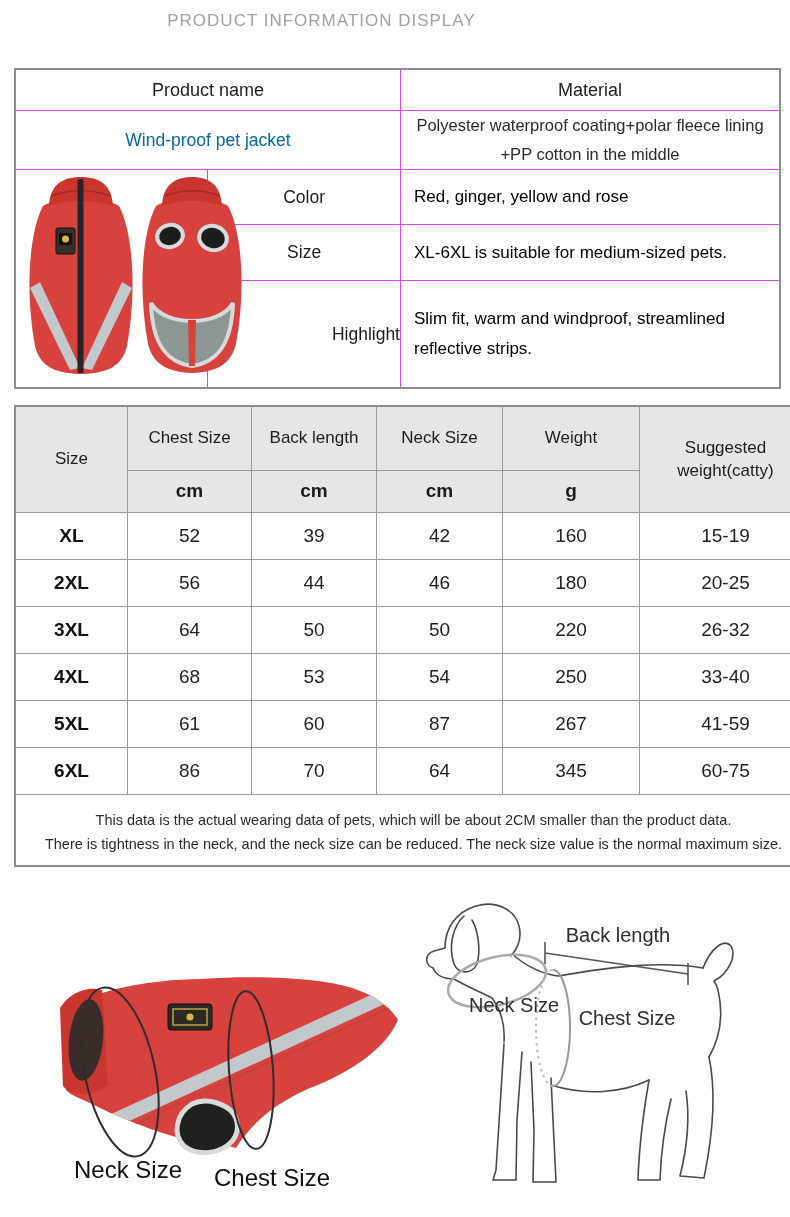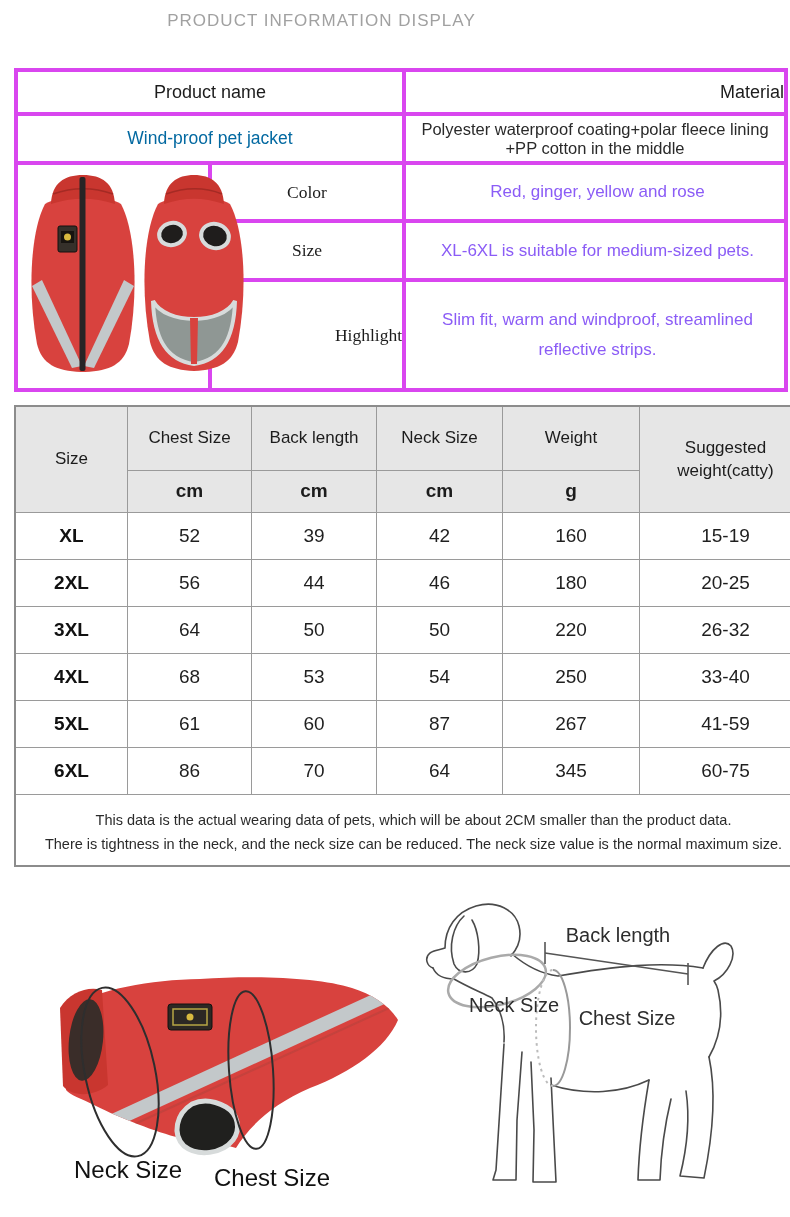--- a/index.html
+++ b/index.html
@@ -9,26 +9,26 @@
   }
   .abs{position:absolute;}
   
   .page-title{
     top:11px;left:0;width:643px;text-align:center;
     font-size:17px;letter-spacing:1px;color:#a1a1a1;font-weight:400;
   }
   
   table{border-collapse:collapse;table-layout:fixed;}
   .t1{left:14px;top:68px;width:762px;border:2px solid #8c8c8c;}
-  .t1 td,.t1 th{border:4px solid #d946ef;vertical-align:middle;text-align:center;padding:0;}
+  .t1 td,.t1 th{border:1px solid #d946ef;vertical-align:middle;text-align:center;padding:0;}
   .t1 .hdr{font-size:18px;font-weight:500;color:#1c1c1c;height:40px;}
   .t1 .name-val{font-size:17.5px;color:#0369a1;height:45px;}
-  .t1 .mat-val{font-size:16.5px;color:#2a2a2a;line-height:19px;padding:0 4px;}
-  .t1 .lbl{font-size:17.5px;font-weight:500;color:#1c1c1c;font-family:Liberation Serif, serif;}
-  .t1 .val{text-align:center;padding-left:13px;font-size:17px;color:#8b5cf6;line-height:30px;padding-right:8px;}
+  .t1 .mat-val{font-size:16.5px;color:#2a2a2a;line-height:29px;padding:0 4px;}
+  .t1 .lbl{font-size:17.5px;font-weight:500;color:#1c1c1c;}
+  .t1 .val{text-align:left;padding-left:13px;font-size:17px;color:#000000;line-height:30px;padding-right:8px;}
   .t1 .photo-cell{padding:0;}
   .row-color td{height:54px;}
   .row-size td{height:55px;}
   .row-highlight td{height:106px;text-align:right;}
 
   .t2{left:14px;top:405px;width:762px;border:2px solid #8c8c8c;}
   .t2 td,.t2 th{border:1px solid #9a9a9a;vertical-align:middle;text-align:center;padding:0;}
   .t2 thead th{background:#e6e6e6;font-weight:400;color:#1c1c1c;font-size:17px;}
   .t2 .h-top{height:64px;}
   .t2 .h-unit{height:41px;font-weight:700;font-size:19px;}
@@ -46,21 +46,21 @@
 </style>
 </head>
 <body>
 
 <div class="abs page-title">PRODUCT INFORMATION DISPLAY</div>
 
 <table class="abs t1">
   <tbody>
       <tr>
     <th class="hdr" colspan="2" style="width:384px;">Product name</th>
-    <th class="hdr" style="width:378px;text-align:right;">Material</th>
+    <th class="hdr" style="width:378px;">Material</th>
   </tr>
   <tr>
     <td class="name-val" colspan="2">Wind-proof pet jacket</td>
     <td class="mat-val">Polyester waterproof coating+polar fleece lining +PP cotton in the middle</td>
   </tr>
   <tr class="row-color">
     <td class="photo-cell" rowspan="3" style="width:232px;">
       
       <svg width="230" height="213" viewBox="0 0 230 213">
 

